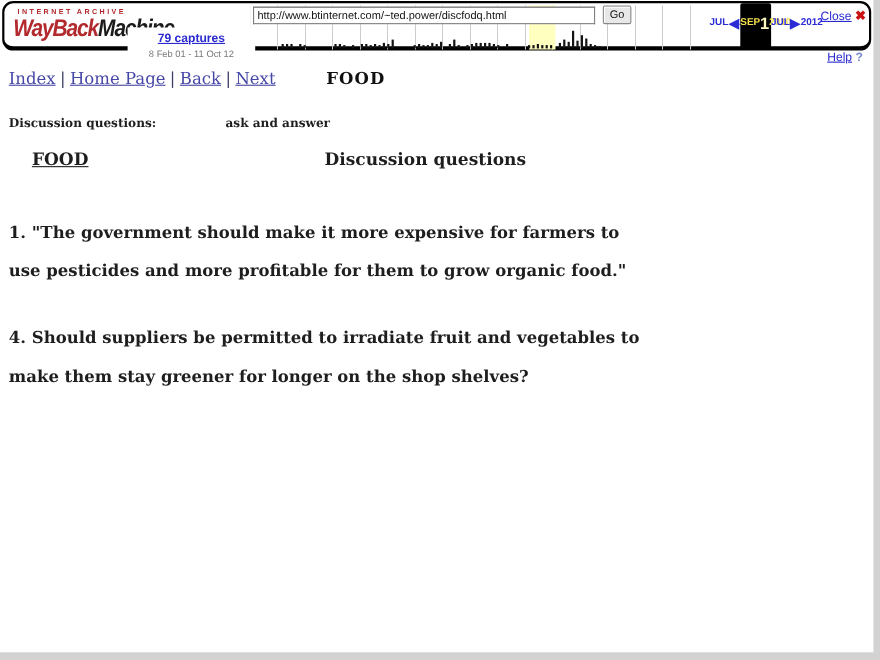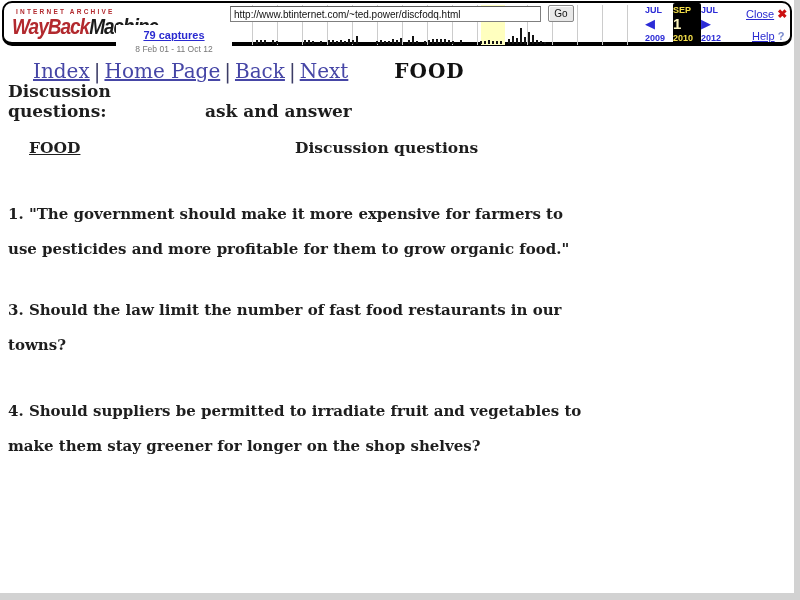--- a/index.html
+++ b/index.html
@@ -26,42 +26,42 @@
     border:1px solid #7f7f7f; border-top-color:#5a5a5a; background:#fff; padding:1px 3px; }
   .wb-go { position:absolute; left:544px; top:2px; width:26px; height:17px; z-index:6;
     font-size:10px; background:#e8e8e8; border:1px solid #888; border-radius:2px;
     box-shadow:inset 1px 1px 0 #fff; color:#111; }
 
   .wb-captures { position:absolute; left:112px; top:22px; width:116px; text-align:center; z-index:6; background:#fff; }
   .wb-captures a { font-size:11px; font-weight:bold; color:#2a2ad0; text-decoration:underline; cursor:pointer; }
   .wb-captures .range { font-size:8.5px; color:#777; margin-top:1px; }
 
   .wb-datenav { position:absolute; left:641px; top:0; height:41px; display:flex; z-index:6; }
-  .wb-col { width:28px; text-align:left; display:flex; flex-direction:column; justify-content:space-between; padding:2px 0 1px; }
+  .wb-col { width:28px; text-align:left; display:flex; justify-content:space-between; padding:12px 0 1px; }
   .wb-col .mon { font-size:9px; font-weight:bold; color:#2b2bd6; }
   .wb-col .yr { font-size:9px; font-weight:bold; color:#2b2bd6; }
   .wb-col .arrow { font-size:13px; color:#2b2bd6; line-height:12px; cursor:pointer; }
   .wb-col.cur { background:#000; border-radius:2px; }
   .wb-col.cur .mon, .wb-col.cur .yr { color:#f5e04a; }
   .wb-col.cur .day { font-size:15px; font-weight:bold; color:#fdf6c0; line-height:14px; }
 
   .wb-close { position:absolute; left:742px; top:4px; z-index:6; font-size:11px; }
-  .wb-help  { position:absolute; left:748px; top:27px; z-index:6; font-size:11px; }
+  .wb-help  { position:absolute; left:748px; top:43px; z-index:6; font-size:11px; }
   .wb-close a, .wb-help a { color:#2a2ad0; text-decoration:underline; cursor:pointer; }
   .wb-close .x { color:#cc1111; font-weight:bold; font-size:12px; }
   .wb-help .q { color:#7788cc; font-weight:bold; }
 
   
   .content { position:absolute; left:0; top:50px; width:794px; padding:12px 0 0 8px;
     font-family:"DejaVu Serif", "Liberation Serif", serif; color:#1e1e1e; }
-  .navRow { font-size:20px; line-height:18px;margin-left:25px; }
+  .navRow { font-size:15px; line-height:18px; }
   .navRow a { color:#4646a6; text-decoration:underline; cursor:pointer; }
   .navRow .sep { color:#3c3c66; padding:0 4px; }
   .navRow .navTitle { font-weight:bold; color:#111; margin-left:46px; letter-spacing:1px; }
-  .row2 { margin-top:1px; font-size:17px; font-weight:bold; }
+  .row2 { margin-top:25px; font-size:11px; font-weight:bold; }
   .row2 .left { display:inline-block; width:197px; }
   .headingRow { margin-top:17px; font-size:15.5px; font-weight:bold;margin-left:15px; }
   .headingRow .left { display:inline-block; width:266px; margin-left:6px; text-decoration:underline; }
   .questions { margin-top:40px; }
   .questions p { font-size:15px; font-weight:600; line-height:35px; max-width:585px; margin:0 0 26px 0; }
 </style>
 </head>
 <body>
 
 <div class="screen">
@@ -221,18 +221,17 @@
     <div class="row2">
       <span class="left">Discussion questions:</span><span>ask and answer</span>
     </div>
 
     <div class="headingRow">
       <span class="left">FOOD</span><span>Discussion questions</span>
     </div>
 
     <div class="questions">
       <p>1. "The government should make it more expensive for farmers to use pesticides and more profitable for them to grow organic food."</p>
-      <p style="margin-bottom:31px;">3. Should the law limit the number of fast food restaurants in our towns?</p>
       <p>4. Should suppliers be permitted to irradiate fruit and vegetables to make them stay greener for longer on the shop shelves?</p>
 
     </div>
   </div>
 </div>
 
 </body></html>

